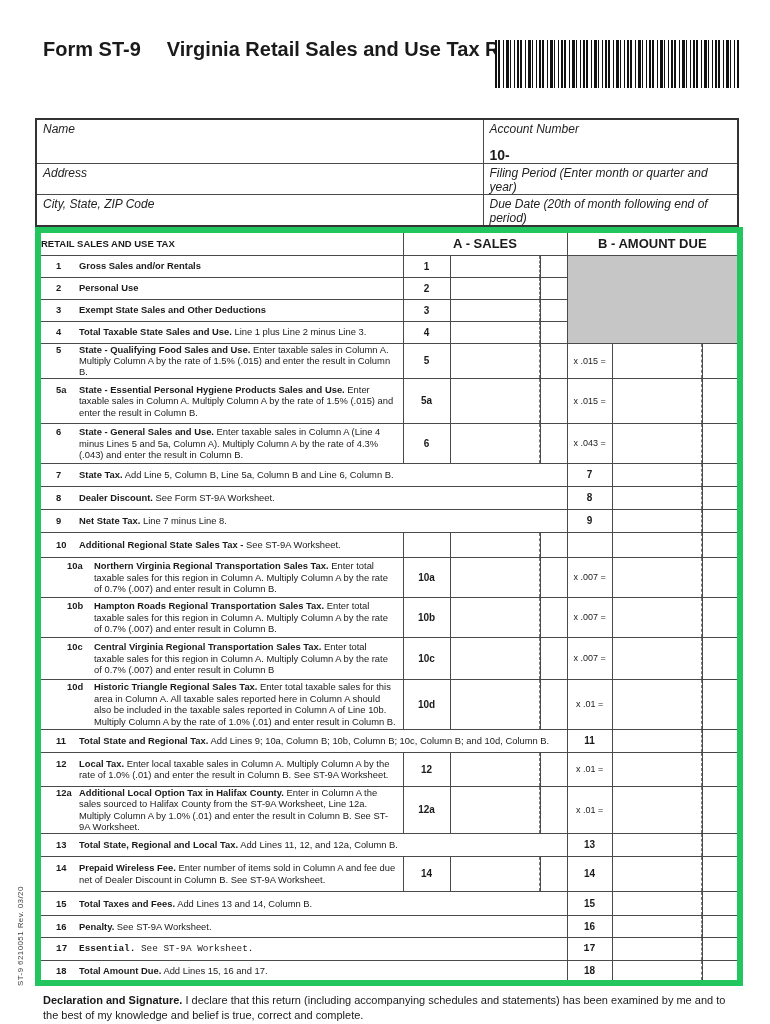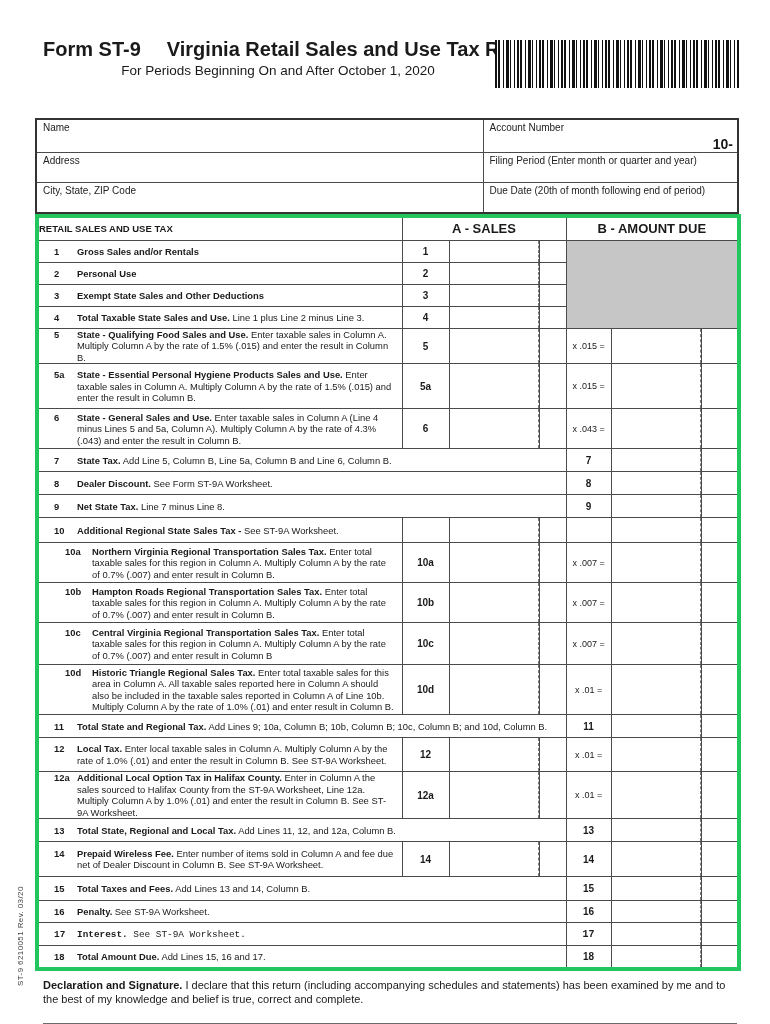--- a/index.html
+++ b/index.html
@@ -11,24 +11,24 @@
   .hdr{position:relative;padding:38px 0 0 43px;height:72px;}
   .title-row{display:flex;gap:26px;font-size:20px;font-weight:700;width:470px;white-space:nowrap;}
   .subtitle{width:470px;text-align:center;font-size:13.5px;margin-top:2px;}
   .intro{font-size:11.5px;line-height:1.32;margin-top:6px;width:470px;}
   .intro b{font-weight:700;}
   .barcode{position:absolute;left:495px;top:40px;width:244px;height:48px;
     background:repeating-linear-gradient(90deg,#111 0 2px,#fff 2px 3px,#111 3px 5px,#fff 5px 8px,#111 8px 9px,#fff 9px 11px,#111 11px 14px,#fff 14px 15px,#111 15px 16px,#fff 16px 19px,#111 19px 20px,#fff 20px 22px);}
   
   table.info{border-collapse:collapse;table-layout:fixed;width:702px;margin:8px 0 0 35px;border:2px solid #333;}
   table.info td{border:1px solid #4a4a4a;vertical-align:top;padding:2px 4px 0 6px;}
-  .flabel{font-size:10px;color:#222;}
-  .acct-val{font-size:14px;font-weight:700;margin-top:3px;text-align:right;}
+  .flabel{font-size:12px;color:#222;font-style:italic;}
+  .acct-val{font-size:14px;font-weight:700;margin-top:11px;}
   
-  table.main{border-collapse:collapse;table-layout:fixed;width:702px;margin:0 0 0 35px;border:4px solid #22c55e;}
+  table.main{border-collapse:collapse;table-layout:fixed;width:702px;margin:0 0 0 35px;border:6px solid #22c55e;}
   table.main th,table.main td{border:1px solid #4a4a4a;padding:0;vertical-align:middle;}
   .sec-h{text-align:left;padding:3px 0 3px 8px;font-size:9.5px;}
   .col-h{text-align:center;font-size:13px;}
   td.desc{font-size:9.4px;line-height:1.22;padding:2px 0;}
   .dwrap{display:flex;align-items:baseline;}
   .rnum{flex:0 0 23px;padding-left:15px;font-weight:700;}
   tr.sub .rnum{flex:0 0 27px;margin-left:26px;padding-left:0;}
   .dtext{flex:1;padding-right:6px;}
   .dtext b{font-weight:700;}
   td.lnum{font-weight:700;text-align:center;font-size:10px;}
@@ -51,21 +51,20 @@
     font-size:8px;letter-spacing:.4px;color:#444;white-space:nowrap;}
 </style>
 </head>
 <body>
 
 <div class="hdr">
   <div class="title-row">
     <span>Form ST-9</span>
     <span>Virginia Retail Sales and Use Tax Return</span>
   </div>
-  <div class="subtitle">For Periods Beginning On and After October 1, 2020</div>
   <div class="barcode"></div>
 </div>
 
 <table class="info">
   <colgroup>
       <col style="width:447px">
       <col style="width:255px">
     </colgroup>
   <tbody>
       <tr style="height:28px">
@@ -387,21 +386,21 @@
           </div>
         </td>
         <td class="mult bnum">16</td>
         <td class="ind"></td>
         <td class="inc"></td>
       </tr>
       <tr style="height: 23px; font-family: Liberation Mono, monospace;">
         <td class="desc" colspan="4">
           <div class="dwrap">
             <span class="rnum">17</span>
-            <span class="dtext"><b>Interest.</b> See ST-9A Worksheet.</span>
+            <span class="dtext"><b>Essential.</b> See ST-9A Worksheet.</span>
           </div>
         </td>
         <td class="mult bnum">17</td>
         <td class="ind"></td>
         <td class="inc"></td>
       </tr>
       <tr style="height: 23px;">
         <td class="desc" colspan="4">
           <div class="dwrap">
             <span class="rnum">18</span>

